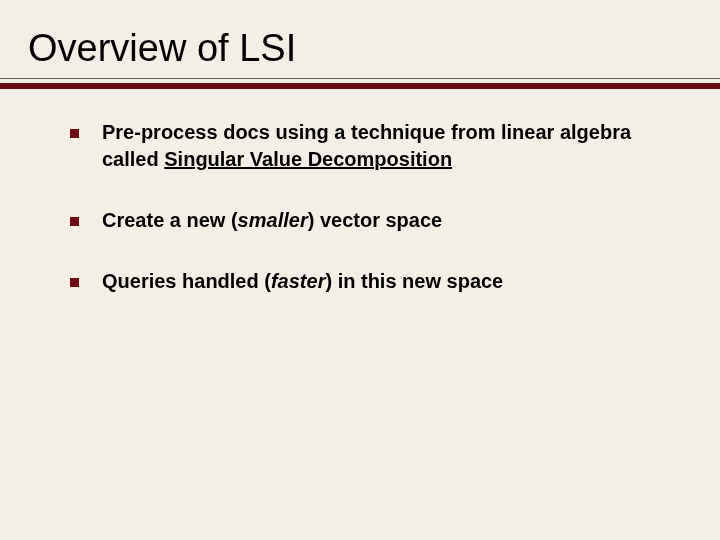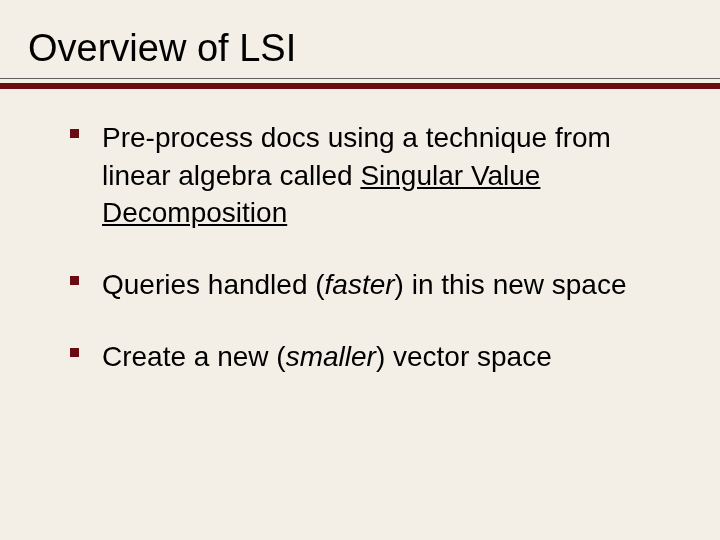--- a/index.html
+++ b/index.html
@@ -43,24 +43,24 @@
     padding: 30px 70px 0 70px;
   }
   ul.bullets {
     list-style: none;
     padding: 0;
     margin: 0;
   }
   ul.bullets > li {
     position: relative;
     padding-left: 32px;
-    font-size: 28px;
+    font-size: 20px;
     line-height: 1.35;
     margin-bottom: 34px;
-    font-weight: 400;
+    font-weight: 700;
   }
   ul.bullets > li .sq {
     position: absolute;
     left: 0;
     top: 10px;
     width: 9px;
     height: 9px;
     background: #6a0b12;
   }
   .u { text-decoration: underline; }
@@ -80,24 +80,24 @@
   <div class="body">
     <ul class="bullets">
 
       <li>
         <span class="sq"></span>
         <span>Pre-process docs using a technique from linear algebra called </span><span class="u">Singular Value Decomposition</span>
       </li>
 
       <li>
         <span class="sq"></span>
-        <span>Queries handled (</span><span class="it">faster</span><span>) in this new space</span>
+        <span>Create a new (</span><span class="it">smaller</span><span>) vector space</span>
       </li>
 
       <li>
         <span class="sq"></span>
-        <span>Create a new (</span><span class="it">smaller</span><span>) vector space</span>
+        <span>Queries handled (</span><span class="it">faster</span><span>) in this new space</span>
       </li>
 
     </ul>
   </div>
 
 </div>
 
 </body></html>

